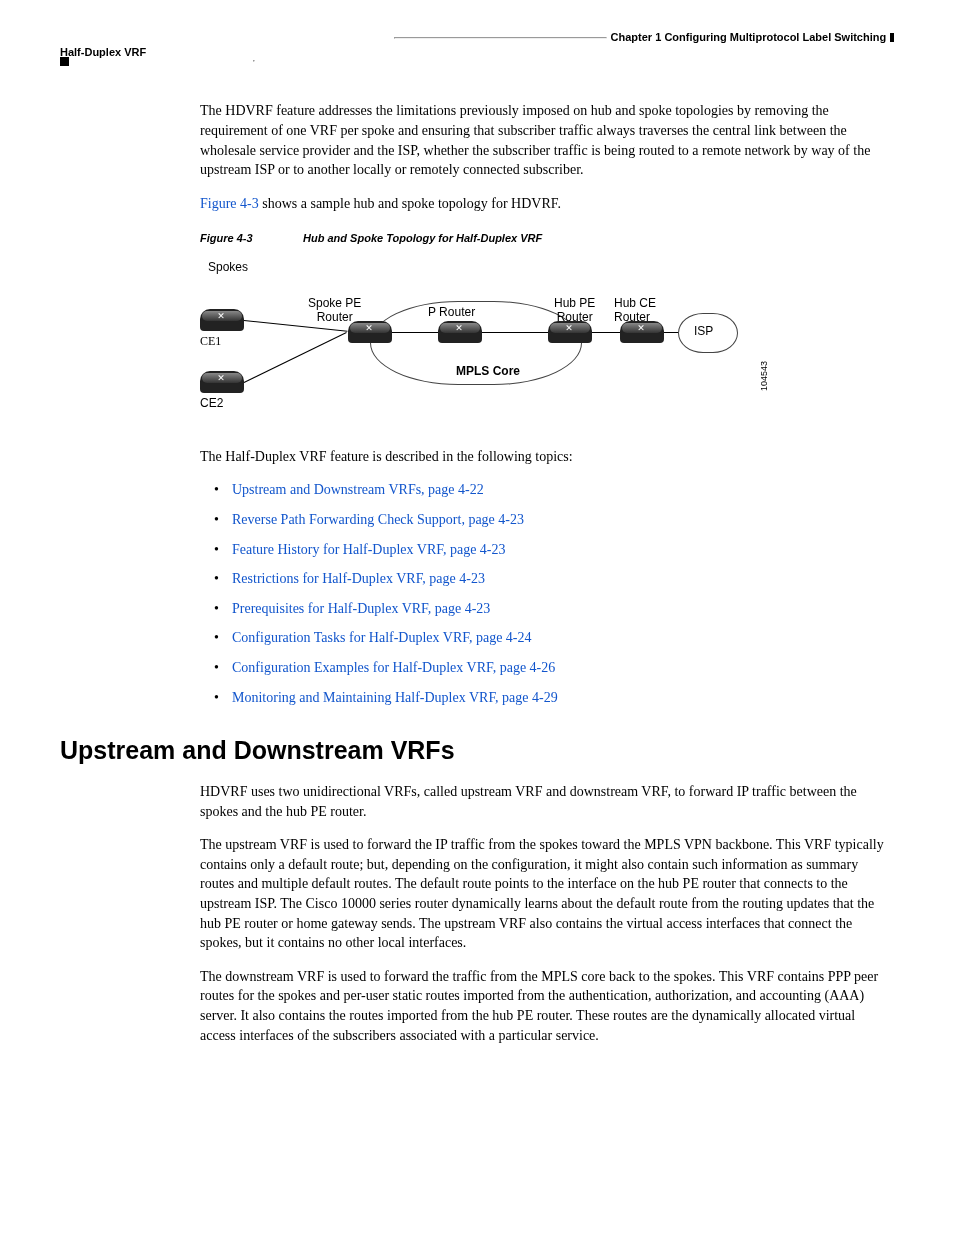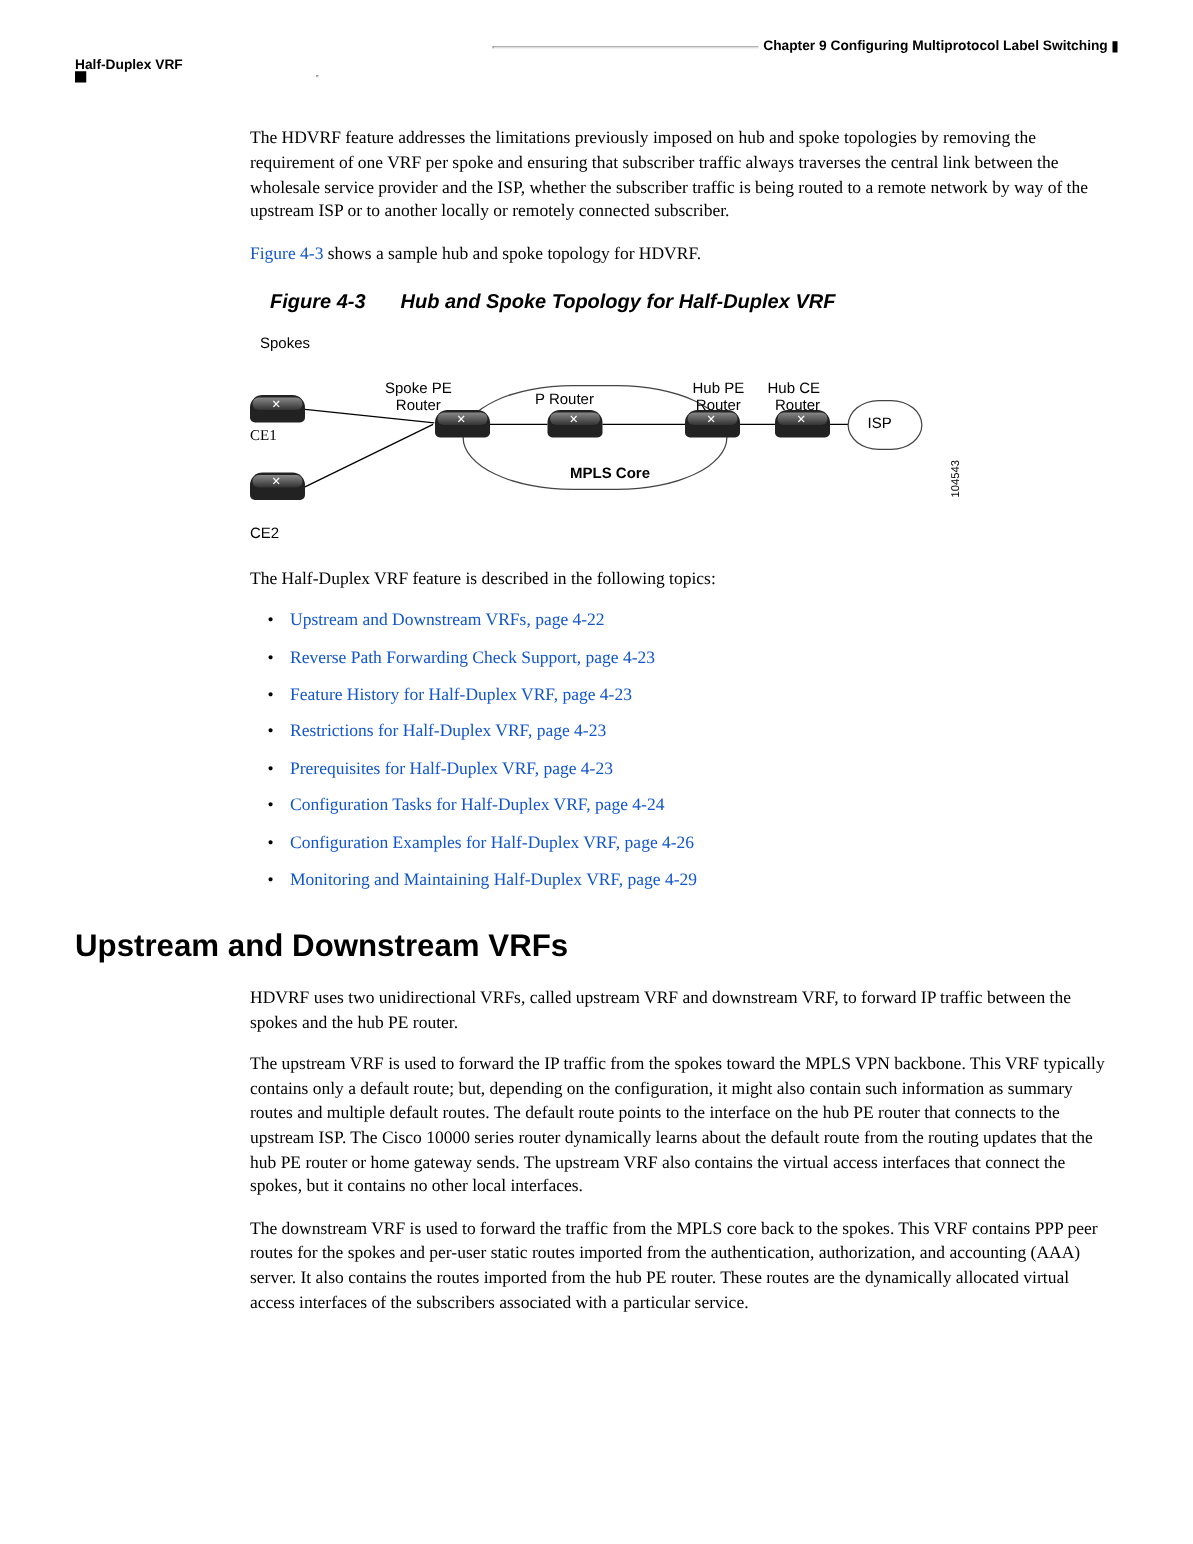--- a/index.html
+++ b/index.html
@@ -43,22 +43,22 @@
   .hr-row-bottom { display:flex; align-items:center; gap:4px; }
   .content-block {
     margin-left: 140px;
   }
   p { margin: 0 0 14px 0; text-align: left; }
   .link { color: #1155cc; }
   .figure-label {
     font-family: Arial, Helvetica, sans-serif;
     font-style: italic;
     font-weight: bold;
-    font-size: 16px;
-    margin: 18px 0 14px 16px;
+    font-size: 11px;
+    margin: 18px 0 14px 0;
   }
   .figure-label .fignum { display:inline-block; width: 100px;}
   ul.topics { list-style: none; padding-left: 18px; margin: 8px 0 24px 0; }
   ul.topics li { position: relative; padding-left: 14px; margin-bottom: 10px; color:#1155cc;}
   ul.topics li::before {
     content: "•"; color:#000; position:absolute; left:-4px; font-size:14px;
   }
   h2.section {
     font-family: Arial, Helvetica, sans-serif;
     font-size: 25px;
@@ -102,21 +102,21 @@
   .vtext { position:absolute; font-size:9px; transform: rotate(-90deg); transform-origin:left top;}
 </style>
 </head>
 <body>
 
 <div class="header">
   <div class="header-left">Half-Duplex VRF</div>
   <div class="header-right" style="width:60%;">
     <div class="hr-row-top">
       <hr style="width:100%">
-        <span class="chap">Chapter 9      Configuring Multiprotocol Label Switching</span>
+        <span class="chap">Chapter 1      Configuring Multiprotocol Label Switching</span>
       <span class="header-marker"></span>
     </div>
   </div>
 </div>
 <div style="position:relative; top:-32px; width:45%;">
   <div class="hr-row-bottom">
     <span class="header-marker"></span>
     <hr>
   </div>
 </div>
@@ -130,41 +130,41 @@
   <div class="figure-label">
     <span class="fignum">Figure 4-3</span>
     <span>Hub and Spoke Topology for Half-Duplex VRF</span>
   </div>
 
   <div class="diagram">
     <div class="lbl" style="left:8px; top:0px;">Spokes</div>
     <div class="router" style="left:0px; top:48px;"></div>
     <div class="lbl" style="left:0px; top:74px;font-family:Liberation Serif, serif;">CE1</div>
     <div class="router" style="left:0px; top:110px;"></div>
-    <div class="lbl" style="left:0px; top:136px;margin-top:16px;">CE2</div>
+    <div class="lbl" style="left:0px; top:136px;">CE2</div>
 
     <div class="line" style="left:44px; top:59px; width:104px; transform:rotate(6deg);"></div>
     <div class="line" style="left:44px; top:121px; width:114px; transform:rotate(-26deg);"></div>
 
     <div class="lbl" style="left:108px; top:36px; white-space:pre; text-align:center;">Spoke PE
 Router</div>
     <div class="cloud" style="left:170px; top:40px; width:210px; height:82px;"></div>
     <div class="router" style="left:148px; top:60px;"></div>
     <div class="line" style="left:192px; top:71px; width:46px;"></div>
     <div class="lbl" style="left:228px; top:45px;">P Router</div>
     <div class="router" style="left:238px; top:60px;"></div>
     <div class="line" style="left:282px; top:71px; width:66px;"></div>
     <div class="lbl bold" style="left:228px; top:104px;">MPLS Core</div>
 
     <div class="lbl" style="left:330px; top:36px; white-space:pre; text-align:center;margin-left:24px;">Hub PE
 Router</div>
     <div class="router" style="left:348px; top:60px;"></div>
     <div class="line" style="left:392px; top:71px; width:28px;"></div>
 
-    <div class="lbl" style="left:414px; top:36px; white-space:pre; text-align:right;">Hub CE
+    <div class="lbl" style="left:414px; top:36px; white-space:pre; text-align:left;">Hub CE
 Router</div>
     <div class="router" style="left:420px; top:60px;"></div>
     <div class="line" style="left:464px; top:71px; width:20px;"></div>
 
     <div class="cloud" style="left:478px; top:52px; width:58px; height:38px;"></div>
     <div class="lbl" style="left:494px; top:64px;">ISP</div>
     <div class="vtext" style="left:558px; top:130px;">104543</div>
   </div>
 
   <p>The Half-Duplex VRF feature is described in the following topics:</p>

